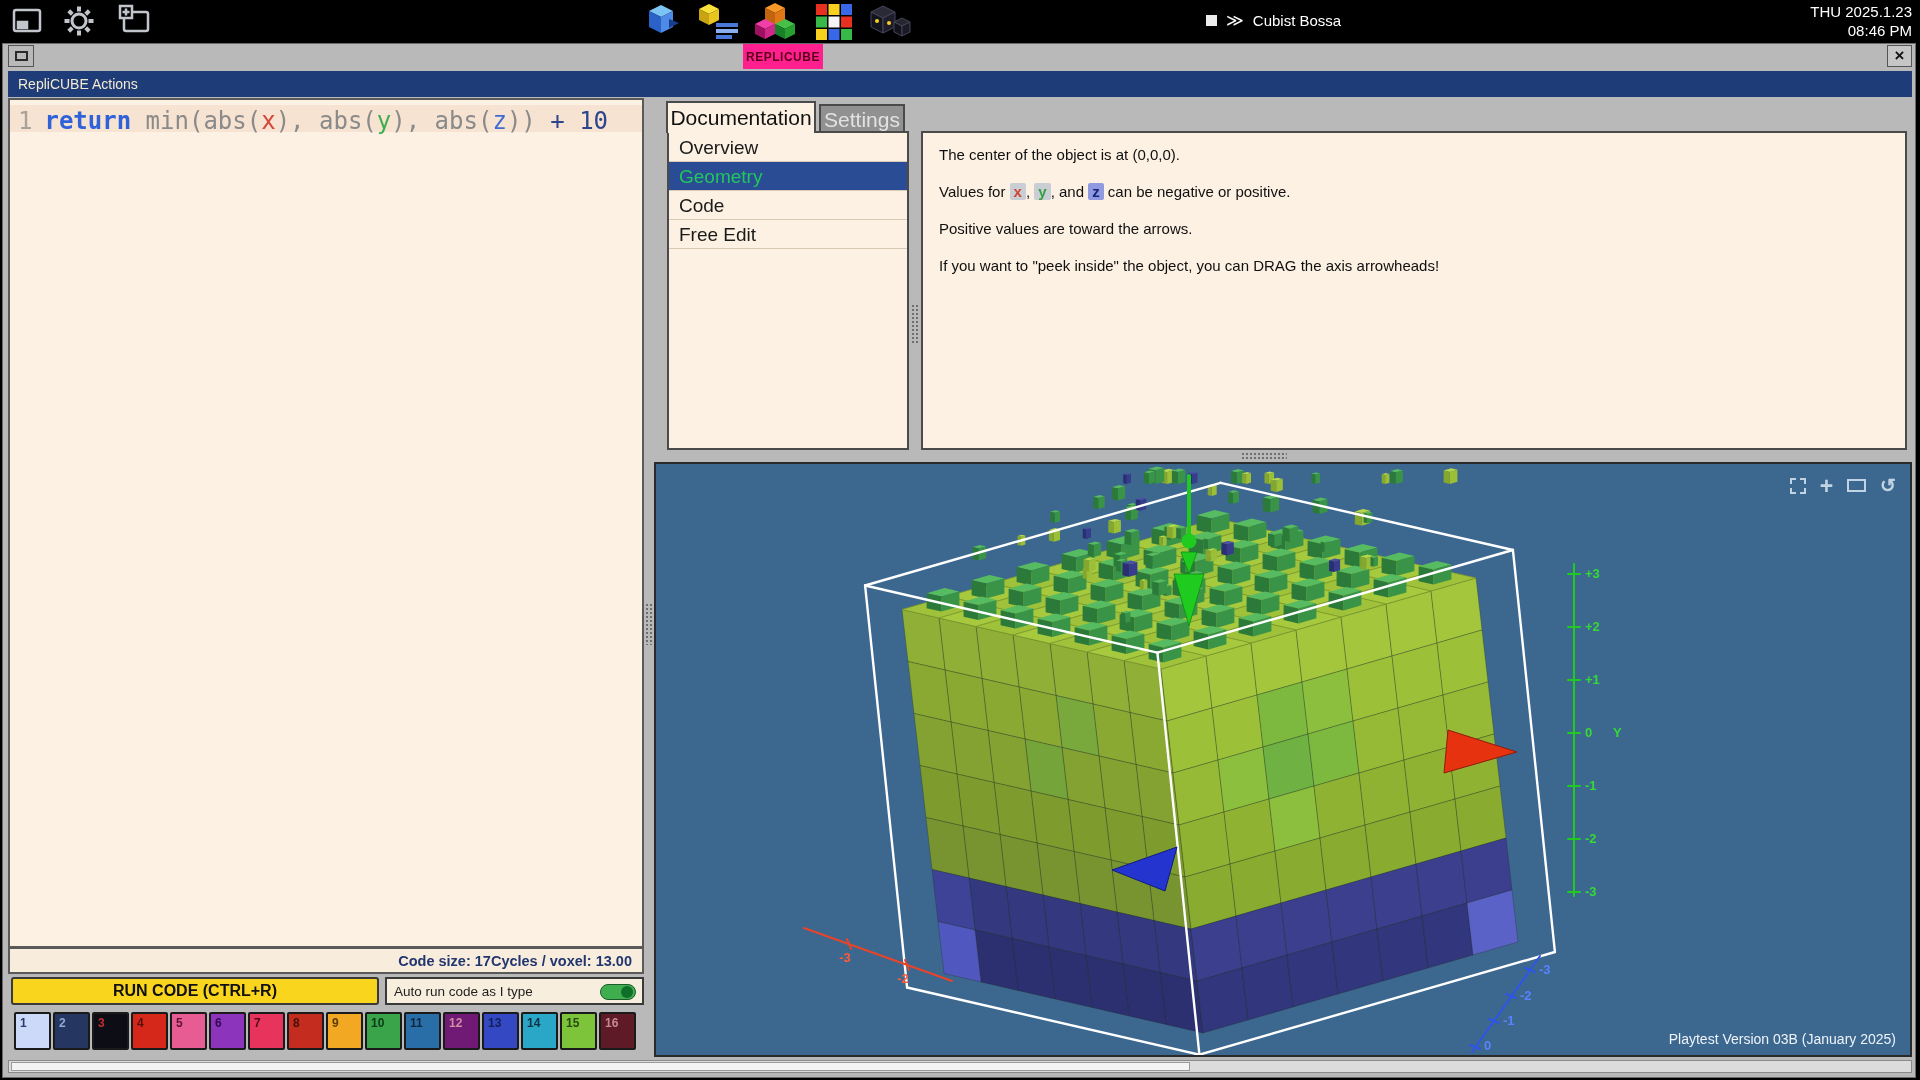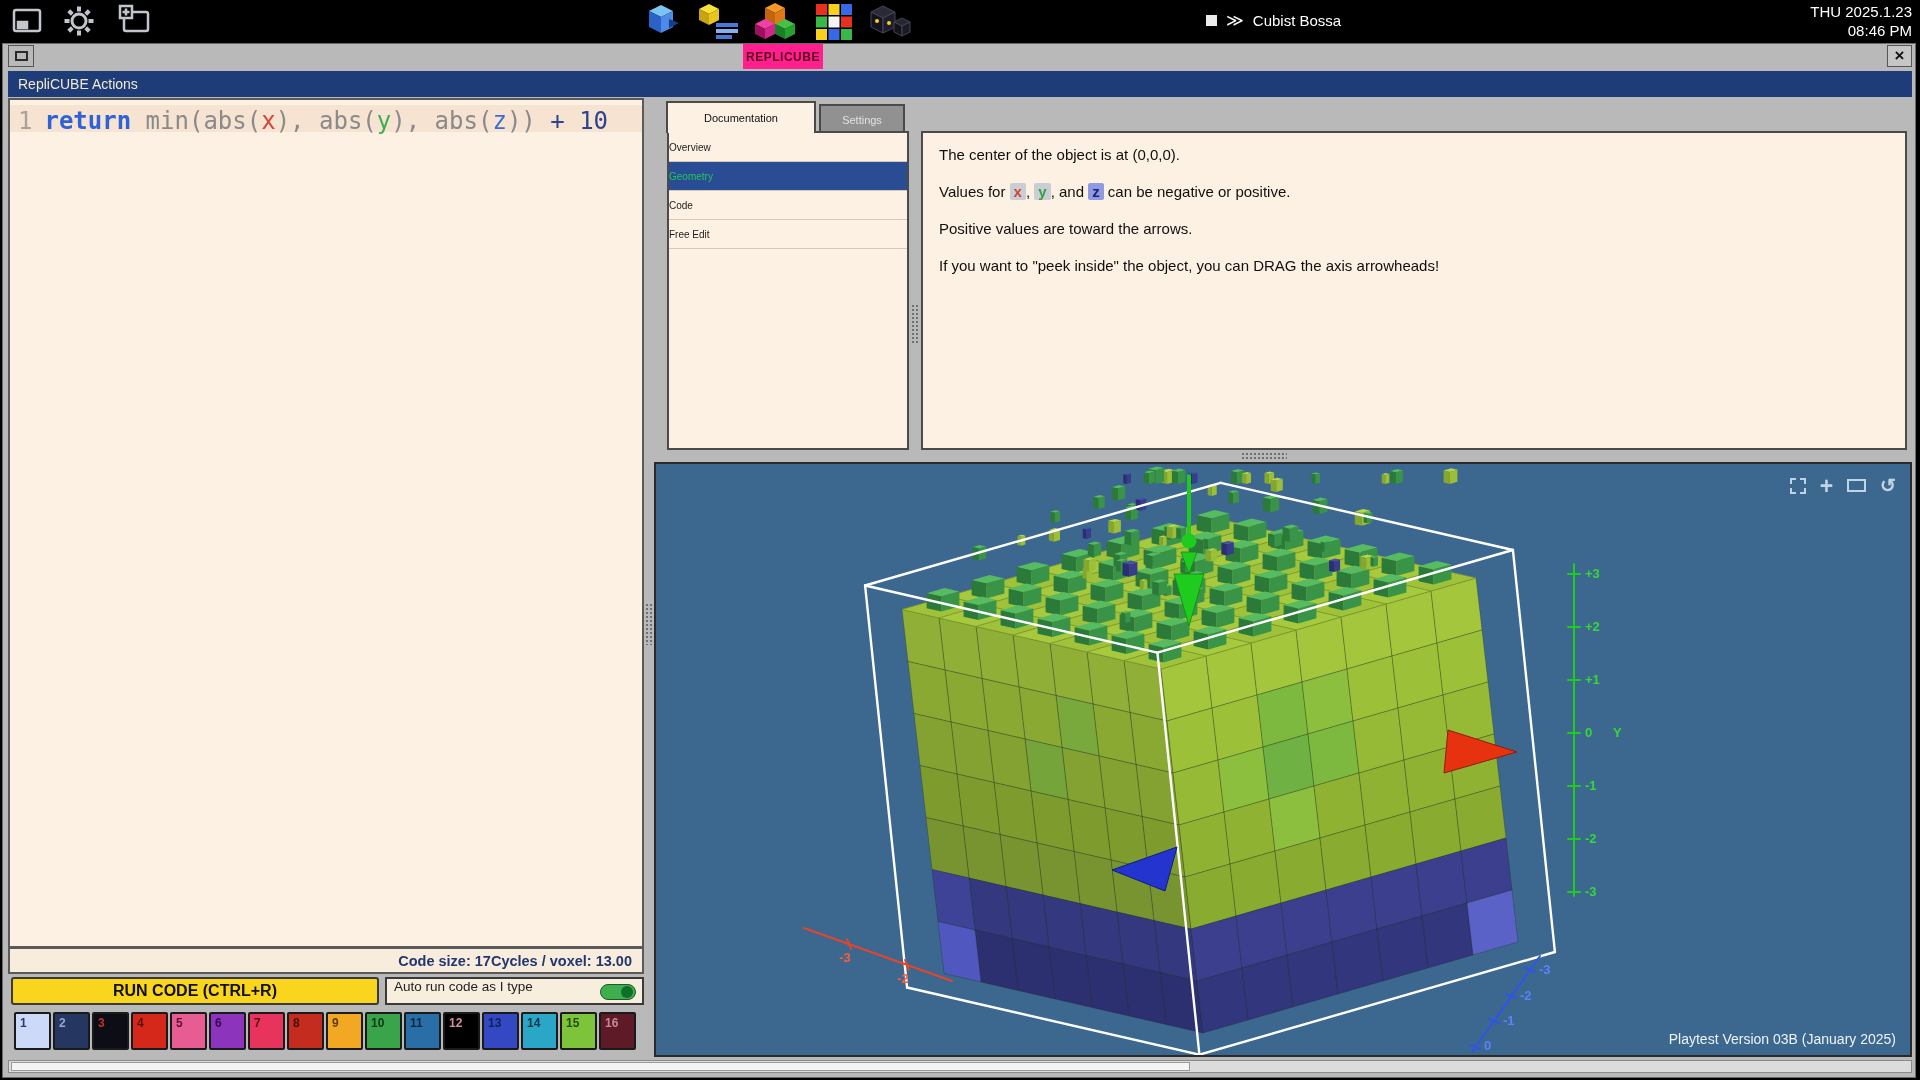--- a/index.html
+++ b/index.html
@@ -28,40 +28,40 @@
   .gut{color:#a8a29a;padding:0 12px 0 8px}
   .tk-kw{color:#2f62d8;font-weight:bold}
   .tk-gray{color:#8a8a8a}
   .tk-red{color:#d4483a}
   .tk-green{color:#3fae4f}
   .tk-blue{color:#3f6ad4}
   .tk-navy{color:#2c458c}
   .statusbar{position:absolute;left:5px;top:904px;width:636px;height:26px;background:#f8ecdc;border:2px solid #5a5a5a;border-top-width:1px;display:flex;justify-content:flex-end;align-items:center;padding:0 10px;color:#21356f;font-size:14.5px;font-weight:bold}
   .runrow{position:absolute;left:5px;top:930px;width:636px;height:34px}
   .runbtn{position:absolute;left:3px;top:3px;width:368px;height:28px;background:#fad51e;border:2px solid #3a3a3a;border-radius:3px;font-size:16px;font-weight:bold;color:#111;display:flex;align-items:center;justify-content:center;cursor:pointer}
-  .autorun{position:absolute;left:377px;top:3px;width:259px;height:28px;border:2px solid #3a3a3a;background:#f8eedd;font-size:13.5px;color:#222;display:flex;padding-left:7px}
+  .autorun{position:absolute;left:377px;top:3px;width:259px;height:28px;border:2px solid #3a3a3a;background:#f8eedd;font-size:13.5px;color:#222;display:flex;align-items:center;padding-left:7px}
   .toggle{position:absolute;right:6px;top:5px;width:36px;height:16px;border-radius:8px;background:#3fae4f;border:1px solid #1c5c28}
   .toggle i{position:absolute;right:2px;top:1px;width:12px;height:12px;border-radius:50%;background:#0f6e28;display:block}
   .palrow{position:absolute;left:5px;top:964px;width:636px;height:46px;display:flex;gap:2px;padding:4px 0 0 6px}
   .swatch{width:37px;height:38px;border:2px solid #1a1a1a;border-radius:2px;font-size:12px;font-weight:bold;padding:2px 0 0 4px;cursor:pointer}
 
   
   .vsplit{position:absolute;left:641px;top:54px;width:10px;height:956px;background:#b9b9b9}
   .grip-v{position:absolute;left:1px;top:505px;width:8px;height:42px;background-image:radial-gradient(#6e6e6e 1px,transparent 1.3px);background-size:4px 4px}
   .hsplit{position:absolute;left:651px;top:406px;width:1258px;height:12px;background:#b9b9b9}
   .grip-h{position:absolute;left:587px;top:2px;width:46px;height:8px;background-image:radial-gradient(#6e6e6e 1px,transparent 1.3px);background-size:4px 4px}
   .subsplit{position:absolute;left:906px;top:87px;width:12px;height:319px;background:#b9b9b9}
   .grip-s{position:absolute;left:2px;top:173px;width:8px;height:40px;background-image:radial-gradient(#6e6e6e 1px,transparent 1.3px);background-size:4px 4px}
 
   
-  .tab{position:absolute;font-size:11px;display:flex;align-items:center;justify-content:center;cursor:pointer}
+  .tab{position:absolute;font-size:21px;display:flex;align-items:center;justify-content:center;cursor:pointer}
   .tab-active{left:663px;top:57px;width:150px;height:32px;background:#fdf1e3;border:2px solid #4a4a4a;border-bottom:none;color:#111;z-index:3}
   .tab-idle{left:816px;top:60px;width:86px;height:29px;background:#919191;border:2px solid #4a4a4a;border-bottom:none;color:#e2e2e2}
   .docnav{position:absolute;left:664px;top:87px;width:242px;height:319px;background:#fdf1e3;border:2px solid #4a4a4a;z-index:2}
-  .navitem{height:29px;line-height:29px;padding-left:0;font-size:10px;color:#1a1a1a;border-bottom:1px solid #d9c9b5;cursor:pointer}
+  .navitem{height:29px;line-height:29px;padding-left:10px;font-size:19px;color:#1a1a1a;border-bottom:1px solid #d9c9b5;cursor:pointer}
   .navitem.sel{background:#2a4c94;color:#22c55e}
   .doccontent{position:absolute;left:918px;top:87px;width:986px;height:319px;background:#fdf1e3;border:2px solid #4a4a4a;padding:12px 16px;font-size:15px;color:#101010;z-index:2}
   .doccontent p{margin-bottom:17px;line-height:20px}
   .chip{padding:0 4px;border-radius:2px;font-weight:bold}
   .chip-x{background:#c9cdd4;color:#d24530}
   .chip-y{background:#c9cdd4;color:#35a043}
   .chip-z{background:#8f9ae0;color:#15267a}
 
   
   .panel3d{position:absolute;left:651px;top:418px;width:1258px;height:595px;background:#3c6890;border:2px solid #2a2a2a;overflow:hidden}
@@ -221,21 +221,21 @@
     <div class="swatch" style="background:#253760;color:#93a7d4">2</div>
     <div class="swatch" style="background:#0d0d15;color:#c23030">3</div>
     <div class="swatch" style="background:#d6281a;color:#57120c">4</div>
     <div class="swatch" style="background:#e85c94;color:#5c1230">5</div>
     <div class="swatch" style="background:#8c34bc;color:#33094e">6</div>
     <div class="swatch" style="background:#e8345c;color:#4e0a1a">7</div>
     <div class="swatch" style="background:#c42c20;color:#46100a">8</div>
     <div class="swatch" style="background:#f2a822;color:#5c3c08">9</div>
     <div class="swatch" style="background:#3aa44a;color:#0d3a16">10</div>
     <div class="swatch" style="background:#2a6ea8;color:#0a2940">11</div>
-    <div class="swatch" style="background:#000000;color:#d08fa0">12</div>
+    <div class="swatch" style="background:#701a75;color:#d08fa0">12</div>
     <div class="swatch" style="background:#3448c4;color:#101f55">13</div>
     <div class="swatch" style="background:#2aa6c6;color:#083444">14</div>
     <div class="swatch" style="background:#7ec43a;color:#274a0e">15</div>
     <div class="swatch" style="background:#5e1a26;color:#c68a96">16</div>
   </div>
 
   <div class="vsplit">
       <div class="grip-v"></div>
     </div>
   <div class="hsplit">

